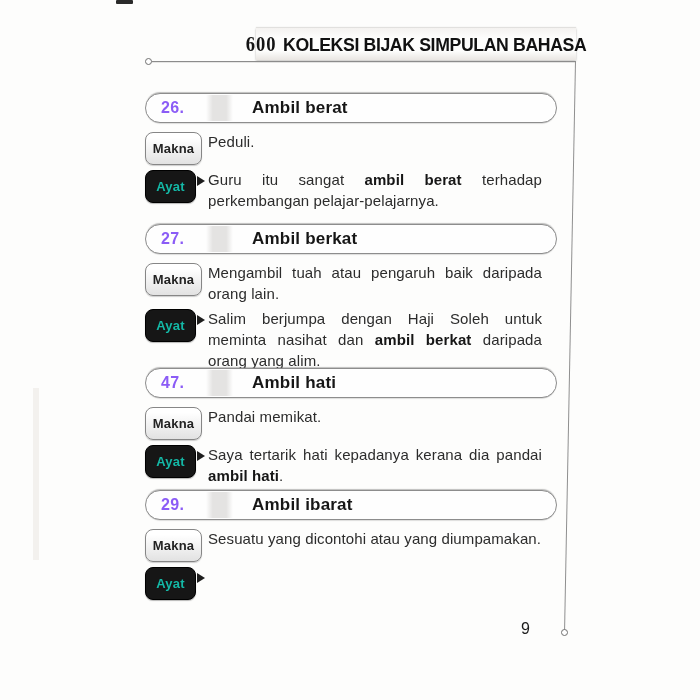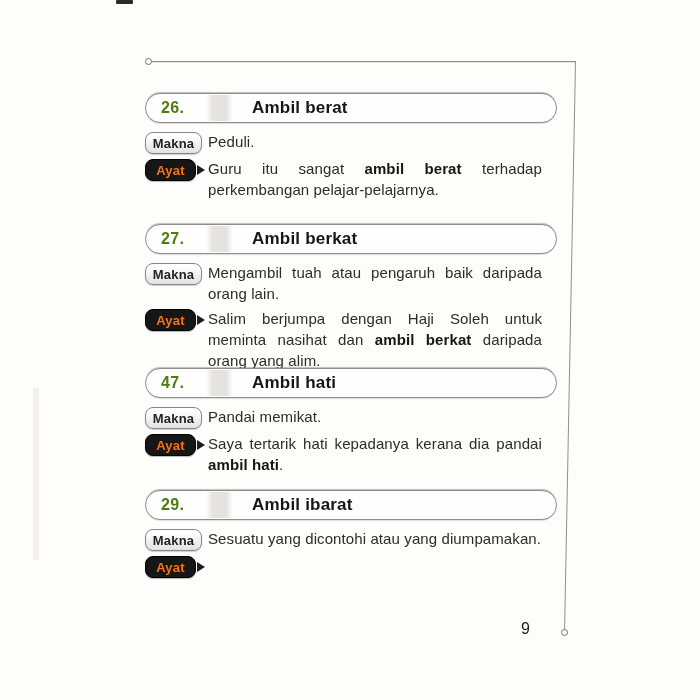--- a/index.html
+++ b/index.html
@@ -30,35 +30,35 @@
   .right-rule{position:absolute;left:575px;top:61px;width:1px;height:570px;background:#8f8f8f;transform:rotate(1.1deg);transform-origin:top center;}
   .right-rule-circle{position:absolute;left:561px;top:629px;width:7px;height:7px;border:1.3px solid #6f6f6f;border-radius:50%;background:#fff;box-sizing:border-box;}
 
   
   .entry{position:absolute;left:145px;width:412px;}
   .entry-head{
     height:30px;border:1.5px solid #8d8d8d;border-radius:15px;box-sizing:border-box;
     display:flex;align-items:center;padding-left:15px;background:#fefefe;
     box-shadow:0 -2px 1px -1px rgba(110,110,110,.45), 0 1.5px 1px -1px rgba(110,110,110,.4);
   }
-  .entry-num{font-weight:700;font-size:16px;color:#4d7c0f;width:33px;letter-spacing:.3px;}
+  .entry-num{font-weight:700;font-size:16px;color:#8b5cf6;width:33px;letter-spacing:.3px;}
   .entry-divider{width:27px;height:26px;margin-left:12px;
     background:linear-gradient(90deg,rgba(227,227,227,0),#e4e3e2 25%,#e4e3e2 75%,rgba(227,227,227,0));}
   .entry-title{margin-left:19px;font-weight:700;font-size:17px;color:#161616;letter-spacing:.2px;}
 
   .row{display:flex;align-items:flex-start;}
   .makna-row{margin-top:8px;}
   .ayat-row{margin-top:4px;}
 
   .badge{flex:0 0 auto;box-sizing:border-box;display:inline-flex;align-items:center;justify-content:center;
-    height:22px;border-radius:8px;font-weight:700;font-size:13px;letter-spacing:.2px;margin-top:1px;}
+    height:33px;border-radius:8px;font-weight:700;font-size:13px;letter-spacing:.2px;margin-top:1px;}
   .makna-badge{width:57px;border:1.6px solid #868686;color:#222;
     background:linear-gradient(180deg,#ffffff 15%,#e2e2e2 100%);
     box-shadow:0 1px 1px rgba(120,120,120,.35);}
-  .ayat-badge{position:relative;width:51px;background:#161616;color:#f97316;border:1.5px solid #000;
+  .ayat-badge{position:relative;width:51px;background:#161616;color:#14b8a6;border:1.5px solid #000;
     box-shadow:0 1px 1px rgba(80,80,80,.4);justify-content:center;}
   .ayat-arrow{position:absolute;right:-10px;top:4.5px;width:0;height:0;
     border-left:8px solid #1d1d1d;border-top:5px solid transparent;border-bottom:5px solid transparent;}
 
   .text{margin:0 0 0 0;width:334px;font-size:15px;line-height:21px;color:#2c2c2c;
     text-align:justify;letter-spacing:.1px;}
   .makna-row .text{margin-left:6px;}
   .ayat-row .text{margin-left:12px;}
   .text .bold{font-weight:700;color:#161616;}
 
@@ -66,20 +66,26 @@
   .page-number{position:absolute;left:521px;top:620px;font-size:16px;font-weight:400;color:#1c1c1c;}
 </style>
 </head>
 <body>
 
 <div id="canvas">
 
   <div class="artifact-topleft"></div>
   <div class="artifact-leftstrip"></div>
 
+  <div class="title-band">
+    <div class="title-inner">
+      <span class="title-num">600</span>
+      <span class="title-text">KOLEKSI BIJAK SIMPULAN BAHASA</span>
+    </div>
+  </div>
   <div class="head-rule"></div>
   <div class="head-rule-circle"></div>
 
   <div class="right-rule"></div>
   <div class="right-rule-circle"></div>
 
   <section class="entry" style="top:93px">
     <div class="entry-head">
       <span class="entry-num">26.</span>
       <span class="entry-divider"></span>

